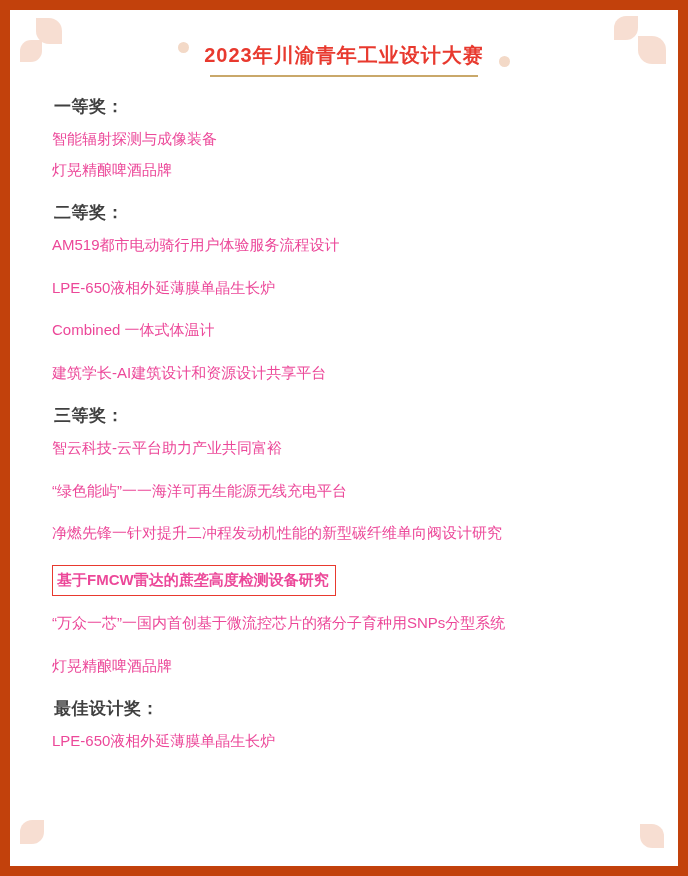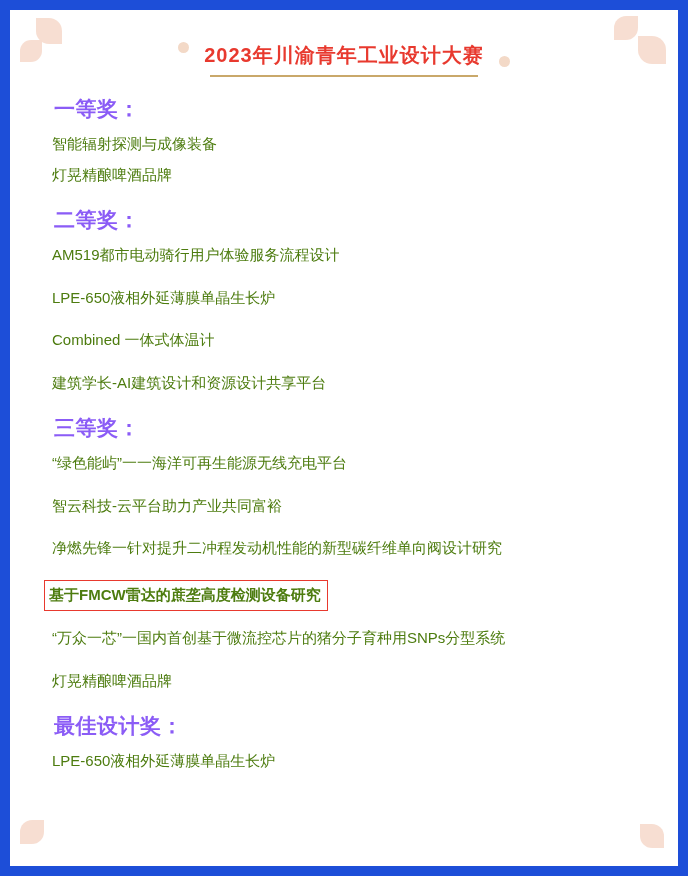--- a/index.html
+++ b/index.html
@@ -12,21 +12,21 @@
     background: #ffffff;
     font-family: "Liberation Sans", "DejaVu Sans", sans-serif;
     overflow: hidden;
   }
   .page {
     position: relative;
     width: 688px;
     height: 876px;
     box-sizing: border-box;
     background: #ffffff;
-    border: 10px solid #1d4ed8;
+    border: 10px solid #c2410c;
   }
   
   .petal {
     position: absolute;
     background: #f7dcd0;
     border-radius: 50% 0 50% 0;
     opacity: 0.95;
   }
   .petal.tl-a { left: 26px;  top: 8px;   width: 26px; height: 26px; border-radius: 0 50% 0 50%; }
   .petal.tl-b { left: 10px;  top: 30px;  width: 22px; height: 22px; border-radius: 50% 0 50% 0; }
@@ -72,39 +72,39 @@
     border-radius: 50%;
     background: #f3d9c7;
     top: 2px;
   }
   .title-dot.left  { left: 0px; }
   .title-dot.right { right: 0px; top: 16px; }
 
   .award-group { margin-bottom: 4px; }
 
   .award-heading {
-    font-size: 21px;
+    font-size: 17px;
     font-weight: bold;
-    color: #8b5cf6;
+    color: #404040;
     margin: 20px 0 10px 10px;
     letter-spacing: 0.5px;
   }
   .entry {
     font-size: 15px;
-    color: #4d7c0f;
+    color: #ec4899;
     margin: 0 0 10px 8px;
     line-height: 1.5;
   }
   .entry.loose { margin-bottom: 20px; }
   .entry.tight { margin-bottom: 8px; }
   .entry.boxed {
     display: inline-block;
     border: 1px solid #e8392e;
     padding: 3px 6px 4px 4px;
-    margin-left: 0;
+    margin-left: 8px;
     font-weight: bold;
   }
   .entry-row { margin-left: 0; }
 </style>
 </head>
 <body>
 
 <div class="page">
 
   <span class="petal tl-a"></span>
@@ -136,22 +136,22 @@
       <div class="award-group">
         <div class="award-heading">二等奖：</div>
         <div class="entry loose">AM519都市电动骑行用户体验服务流程设计</div>
         <div class="entry loose">LPE-650液相外延薄膜单晶生长炉</div>
         <div class="entry loose">Combined 一体式体温计</div>
         <div class="entry loose">建筑学长-AI建筑设计和资源设计共享平台</div>
       </div>
 
       <div class="award-group">
         <div class="award-heading">三等奖：</div>
+        <div class="entry loose">智云科技-云平台助力产业共同富裕</div>
         <div class="entry loose">“绿色能屿”一一海洋可再生能源无线充电平台</div>
-        <div class="entry loose">智云科技-云平台助力产业共同富裕</div>
         <div class="entry loose">净燃先锋一针对提升二冲程发动机性能的新型碳纤维单向阀设计研究</div>
         <div class="entry-row">
           <span class="entry boxed">基于FMCW雷达的蔗垄高度检测设备研究</span>
         </div>
         <div class="entry loose" style="margin-top:6px;">“万众一芯”一国内首创基于微流控芯片的猪分子育种用SNPs分型系统</div>
       </div>
 
       <div class="award-group">
         <div class="entry loose">灯晃精酿啤酒品牌</div>
       </div>

